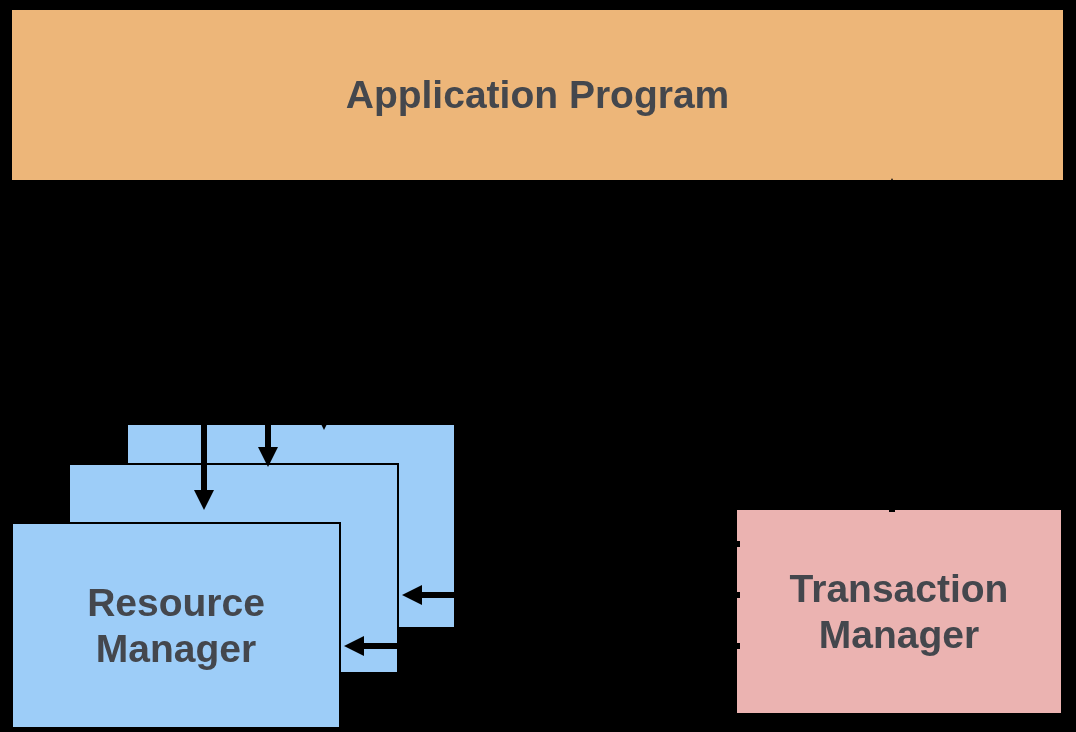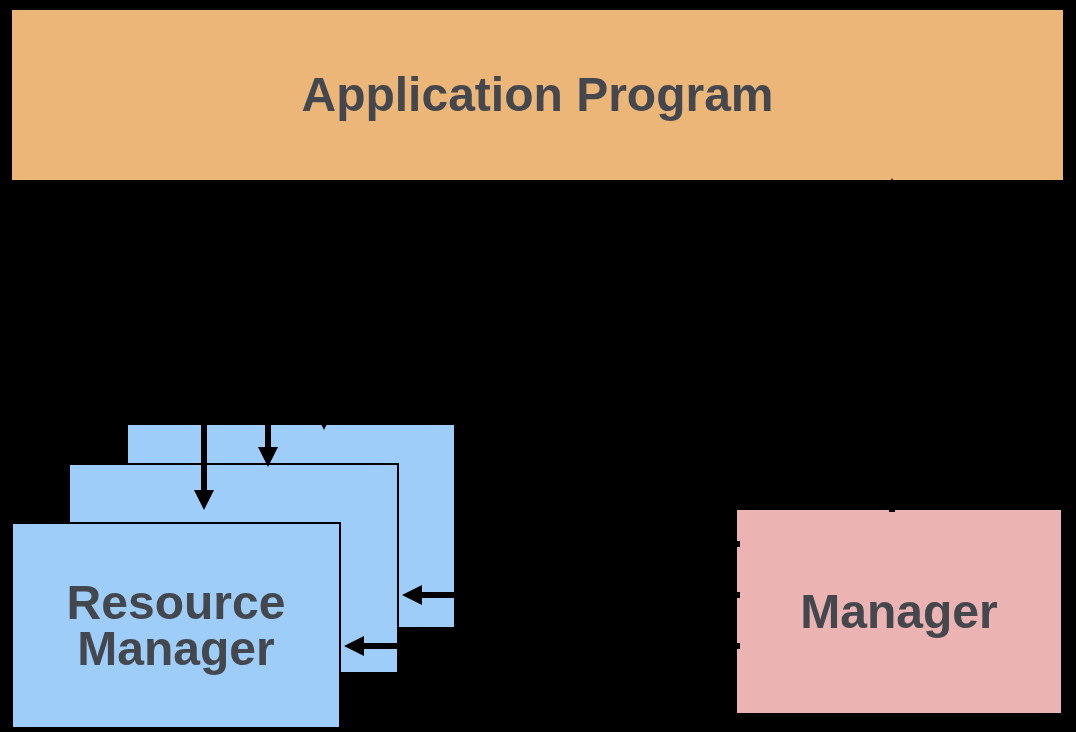--- a/index.html
+++ b/index.html
@@ -19,21 +19,21 @@
     position: absolute;
     box-sizing: border-box;
     border: 2px solid #000000;
     display: flex;
     flex-direction: column;
     align-items: center;
     justify-content: center;
     text-align: center;
     color: #44474D;
     font-weight: bold;
-    font-size: 48px;
+    font-size: 39px;
     line-height: 46px;
     letter-spacing: 0px;
   }
   .box-app {
     left: 10px; top: 8px;
     width: 1055px; height: 174px;
     background: #EDB679;
     z-index: 3;
   }
   .box-rm-back {
@@ -80,20 +80,21 @@
 
   <div class="box box-rm-back"></div>
   <div class="box box-rm-middle"></div>
 
   <div class="box box-rm-front">
     <span>Resource</span>
     <span>Manager</span>
   </div>
 
   <div class="box box-tm">
+    <span>Transaction</span>
     <span>Manager</span>
   </div>
 
   <svg class="arrow-layer" width="1076" height="732" viewBox="0 0 1076 732" xmlns="http://www.w3.org/2000/svg">
 
     <g stroke="#000000" fill="#000000">
       <line x1="204" y1="183" x2="204" y2="492" stroke-width="6"></line>
       <polygon points="194,490 214,490 204,510" stroke="none"></polygon>
     </g>
 

